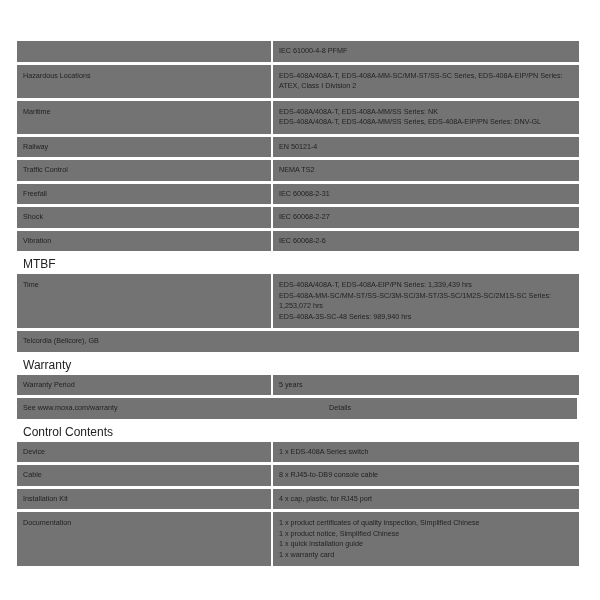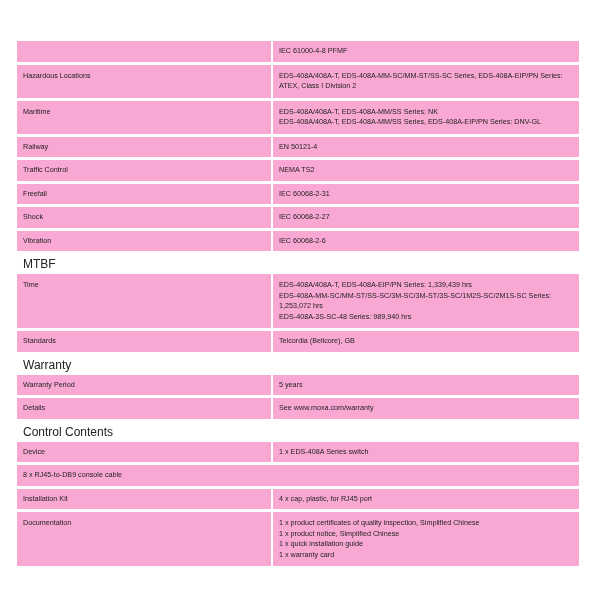--- a/index.html
+++ b/index.html
@@ -8,21 +8,21 @@
       font-family: "Liberation Sans", "DejaVu Sans", sans-serif;
       color: #222222;
     }
     .wrap { position: absolute; left: 17px; top: 41px; width: 562px; }
     .section-title {
       font-size: 12px; color: #222; height: 20px; line-height: 20px;
       padding-left: 6px; margin-top: 1px;
     }
     .row { display: flex; margin-bottom: 3px; }
     .cell {
-      background: #f9a8d4; font-size: 7.2px; line-height: 10.5px;
+      background: #737373; font-size: 7.2px; line-height: 10.5px;
       padding: 5px 6px 5px 6px; box-sizing: border-box;
     }
     .cell.label { width: 254px; margin-right: 2px; }
     .cell.value { flex: 1; }
     .line { display: block; }
     .row.tall .cell { padding-top: 6px; padding-bottom: 6px; }
   </style>
 </head>
 <body>
 
@@ -81,46 +81,46 @@
     <div class="row tall">
       <div class="cell label">Time</div>
       <div class="cell value">
         <span class="line">EDS-408A/408A-T, EDS-408A-EIP/PN Series: 1,339,439 hrs</span>
         <span class="line">EDS-408A-MM-SC/MM-ST/SS-SC/3M-SC/3M-ST/3S-SC/1M2S-SC/2M1S-SC Series:</span>
         <span class="line">1,253,072 hrs</span>
         <span class="line">EDS-408A-3S-SC-48 Series: 989,940 hrs</span>
       </div>
     </div>
     <div class="row">
-      <div class="cell label">Standards</div>
       <div class="cell value">
         <span class="line">Telcordia (Bellcore), GB</span>
       </div>
     </div>
     <div class="section-title">Warranty</div>
     <div class="row">
       <div class="cell label">Warranty Period</div>
       <div class="cell value">
         <span class="line">5 years</span>
       </div>
     </div>
     <div class="row">
-      <div class="cell label">Details</div>
       <div class="cell value">
         <span class="line">See www.moxa.com/warranty</span>
       </div>
+      <div class="cell label">Details</div>
     </div>
     <div class="section-title">Control Contents</div>
     <div class="row">
       <div class="cell label">Device</div>
       <div class="cell value">
         <span class="line">1 x EDS-408A Series switch</span>
       </div>
     </div>
     <div class="row">
+      <div class="cell label">Cable</div>
       <div class="cell value">
         <span class="line">8 x RJ45-to-DB9 console cable</span>
       </div>
     </div>
     <div class="row">
       <div class="cell label">Installation Kit</div>
       <div class="cell value">
         <span class="line">4 x cap, plastic, for RJ45 port</span>
       </div>
     </div>

